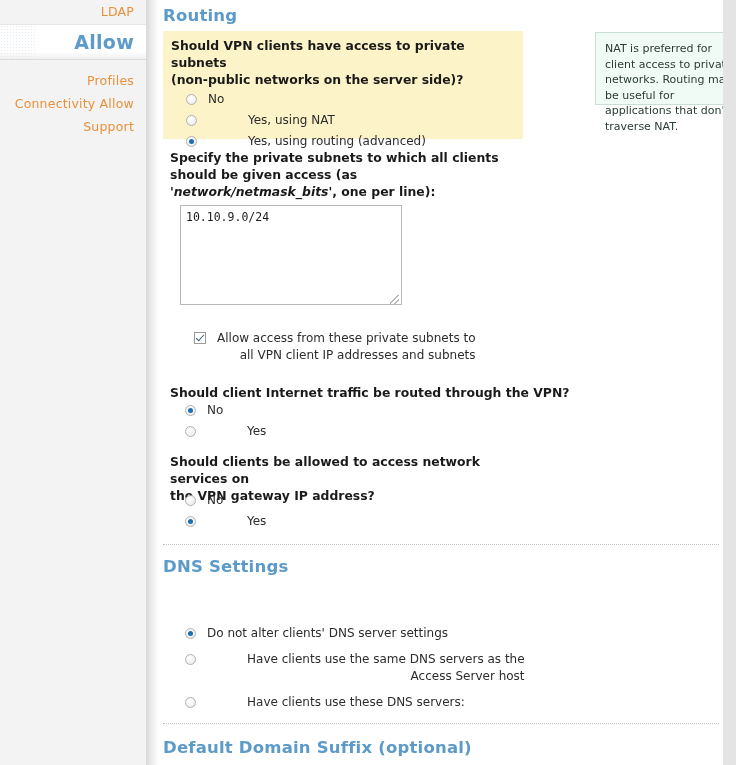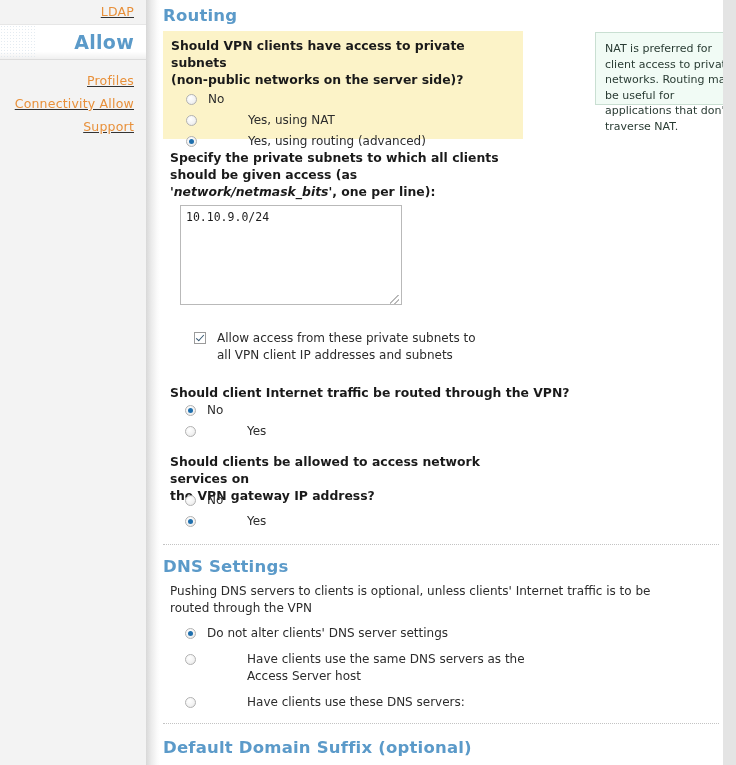--- a/index.html
+++ b/index.html
@@ -33,21 +33,20 @@
     background: #e4e4e4;
   }
 
   
   #sidebar {
     position: absolute;
     left: 0; top: 0;
     width: 146px;
     height: 765px;
     background: #f3f3f3;
-    text-decoration: underline;
   }
   #sidebar-shadow {
     position: absolute;
     left: 146px; top: 0;
     width: 14px; height: 765px;
     background: linear-gradient(to right, #d8d8d8 0%, #ececec 40%, #fbfbfb 80%, #ffffff 100%);
   }
   .side-link {
     text-align: right;
     padding-right: 12px;
@@ -142,20 +141,21 @@
     line-height: 15.5px;
     margin-left: 44px;
   }
 
   
   .opt-row {
     display: flex;
     align-items: flex-start;
     line-height: 17px;
     cursor: pointer;
+    text-align: right;
   }
   .opt-row + .opt-row { margin-top: 4px; gap: 40px; }
   .radio {
     flex: 0 0 auto;
     width: 11px; height: 11px;
     margin: 3px 11px 0 15px;
     border-radius: 50%;
     background: radial-gradient(circle at 38% 33%, #ffffff 0%, #f3f3f3 55%, #e2e2e2 100%);
     border: 1px solid #b2b2b2;
     box-sizing: border-box;
@@ -343,21 +343,20 @@
       </div>
       <div class="opt-row">
         <span class="radio checked"></span>
         <span class="opt-text">Yes</span>
       </div>
     </div>
 
     <hr id="hr1" class="dots">
 
     <h2 id="h-dns" class="section">DNS Settings</h2>
-    <div id="dns-desc">Pushing DNS servers to clients is optional, unless clients' Internet traffic is to be routed through the VPN</div>
 
     <div id="dns-opts">
       <div class="opt-row">
         <span class="radio checked"></span>
         <span class="opt-text">Do not alter clients' DNS server settings</span>
       </div>
       <div class="opt-row">
         <span class="radio"></span>
         <span class="opt-text">
           <span>Have clients use the same DNS servers as the</span>

